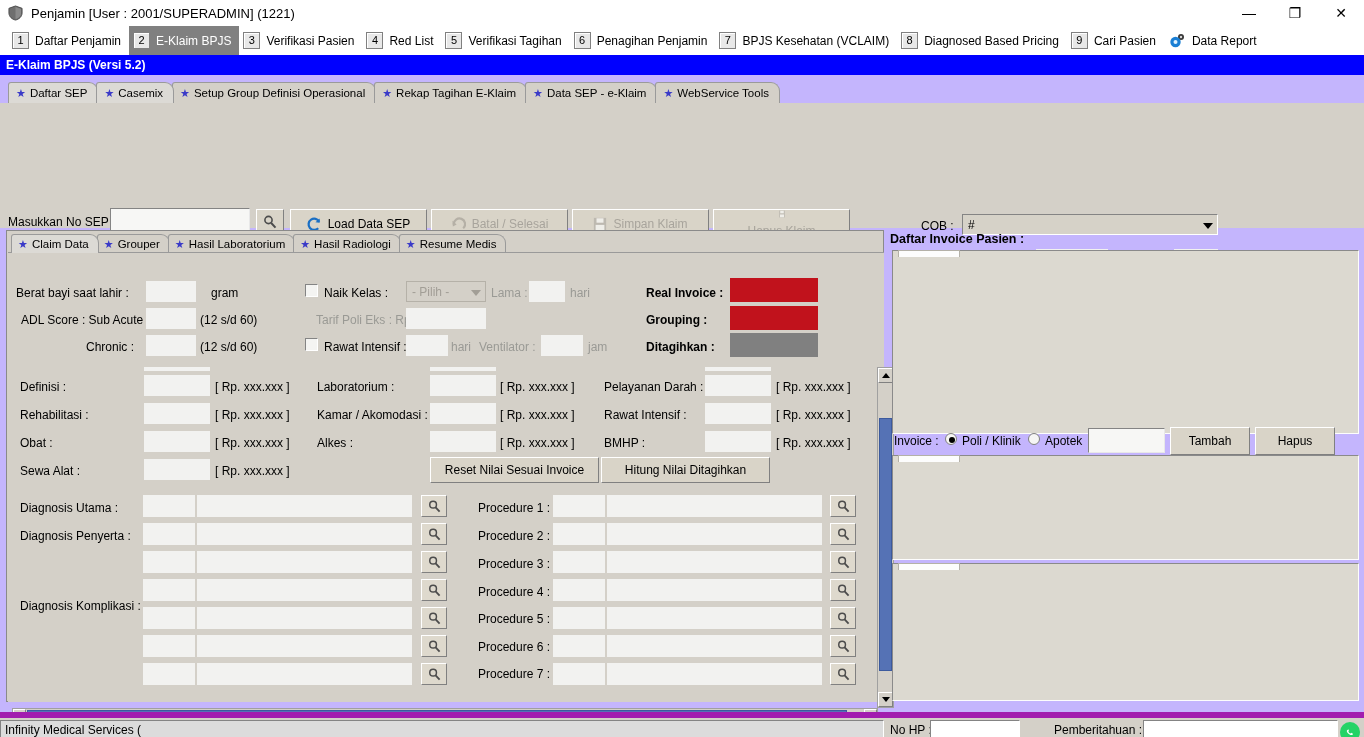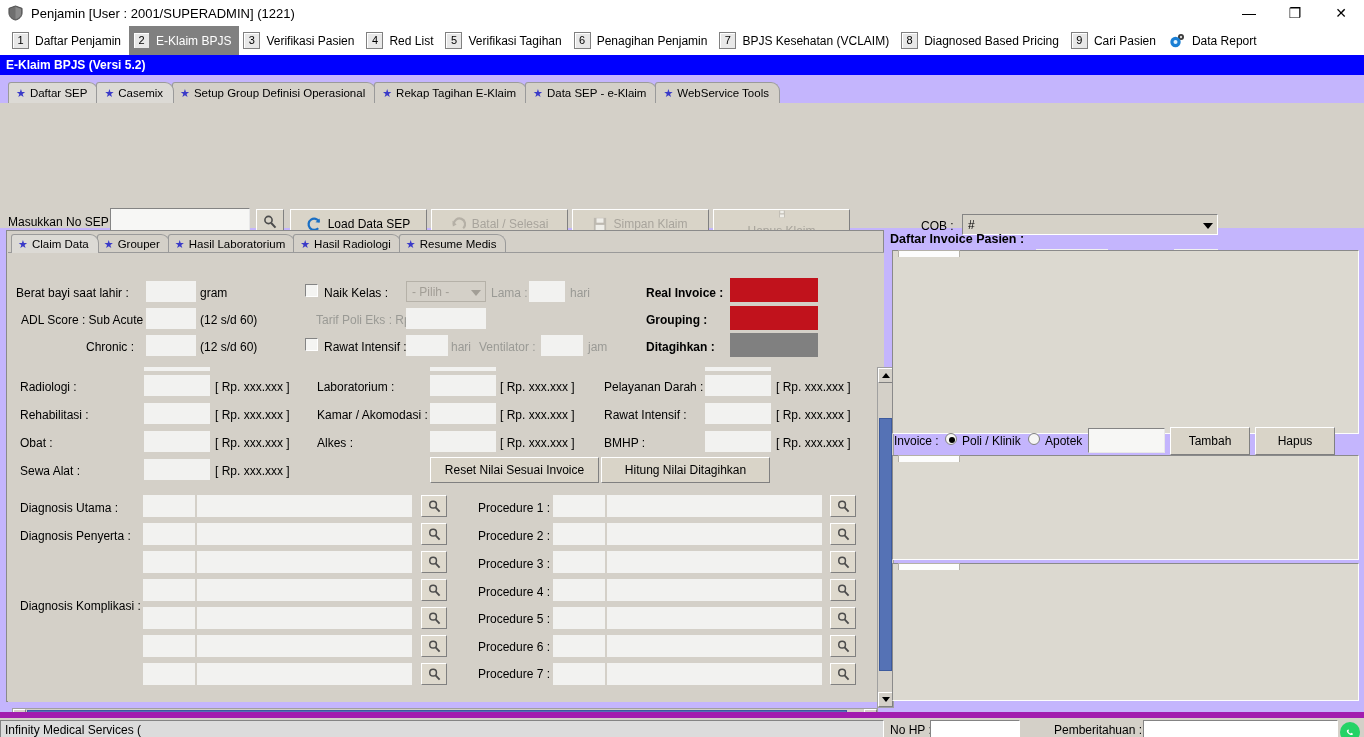--- a/index.html
+++ b/index.html
@@ -434,21 +434,21 @@
       <div class="itab">
         <span class="star">★</span>
         <span>Resume Medis</span>
       </div>
     </div>
 
     <div class="claimbody">
 
       <div class="lab" style="left:8px; top:33px">Berat bayi saat lahir :</div>
       <div class="fld plain" style="left:138px; top:28px; width:50px; height:21px;"></div>
-      <div class="lab" style="left:192px; top:33px">gram</div>
+      <div class="lab" style="left:203px; top:33px">gram</div>
 
       <div class="chk" style="left:297px; top:31px"></div>
       <div class="lab" style="left:316px; top:33px">Naik Kelas :</div>
       <div class="combo disabled" style="left:398px; top:28px; width:80px; height:21px;">
         <span>- Pilih -</span>
         <span class="arrow"></span>
       </div>
       <div class="lab dim" style="left:483px; top:33px">Lama :</div>
       <div class="fld plain" style="left:521px; top:28px; width:36px; height:21px;"></div>
       <div class="lab dim" style="left:562px; top:33px">hari</div>
@@ -480,21 +480,21 @@
 
       <div class="boldlab" style="position:absolute; left:638px; top:87px">Ditagihkan :</div>
       <div class="swatch sw-gray" style="left:722px; top:80px"></div>
 
       <div class="scrollpane">
 
         <div class="fld plain" style="left:132px; top:-6px; width:66px; height:10px;"></div>
         <div class="fld plain" style="left:418px; top:-6px; width:66px; height:10px;"></div>
         <div class="fld plain" style="left:693px; top:-6px; width:66px; height:10px;"></div>
 
-        <div class="lab" style="left:8px; top:13px">Radiologi :</div>
+        <div class="lab" style="left:8px; top:13px">Definisi :</div>
         <div class="fld plain" style="left:132px; top:8px; width:66px; height:21px;"></div>
         <div class="lab" style="left:203px; top:13px">[ Rp. xxx.xxx ]</div>
 
         <div class="lab" style="left:8px; top:41px">Rehabilitasi :</div>
         <div class="fld plain" style="left:132px; top:36px; width:66px; height:21px;"></div>
         <div class="lab" style="left:203px; top:41px">[ Rp. xxx.xxx ]</div>
 
         <div class="lab" style="left:8px; top:69px">Obat :</div>
         <div class="fld plain" style="left:132px; top:64px; width:66px; height:21px;"></div>
         <div class="lab" style="left:203px; top:69px">[ Rp. xxx.xxx ]</div>

